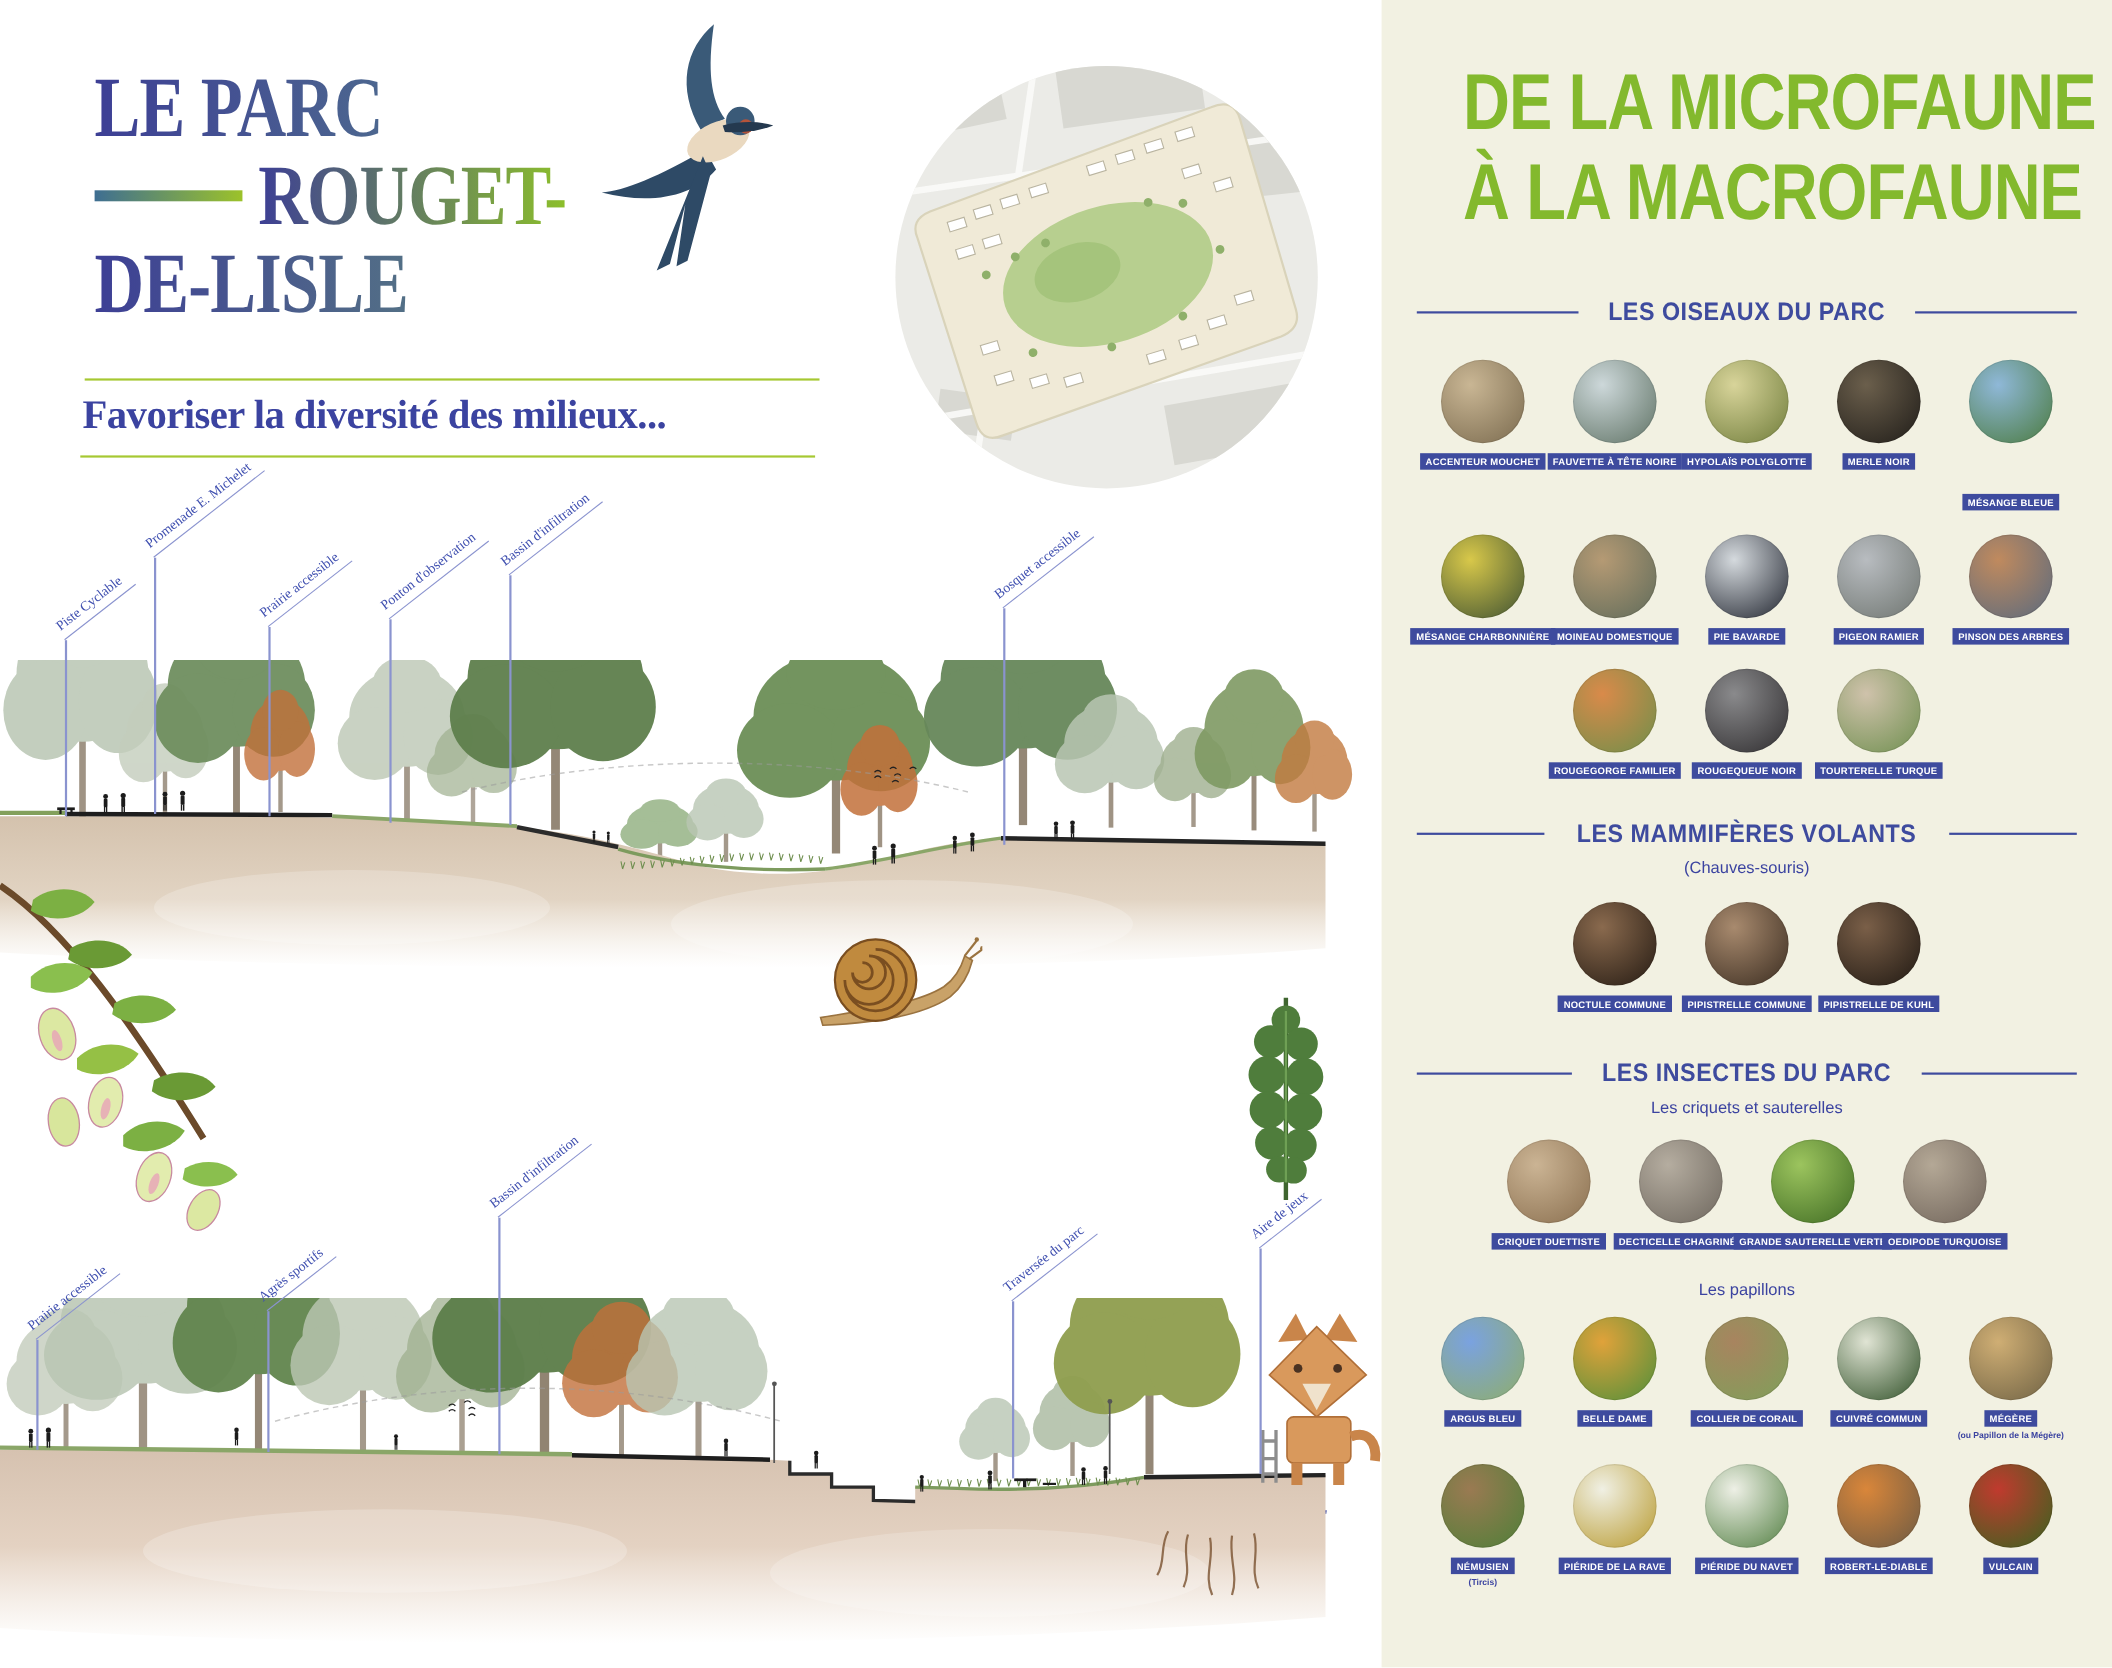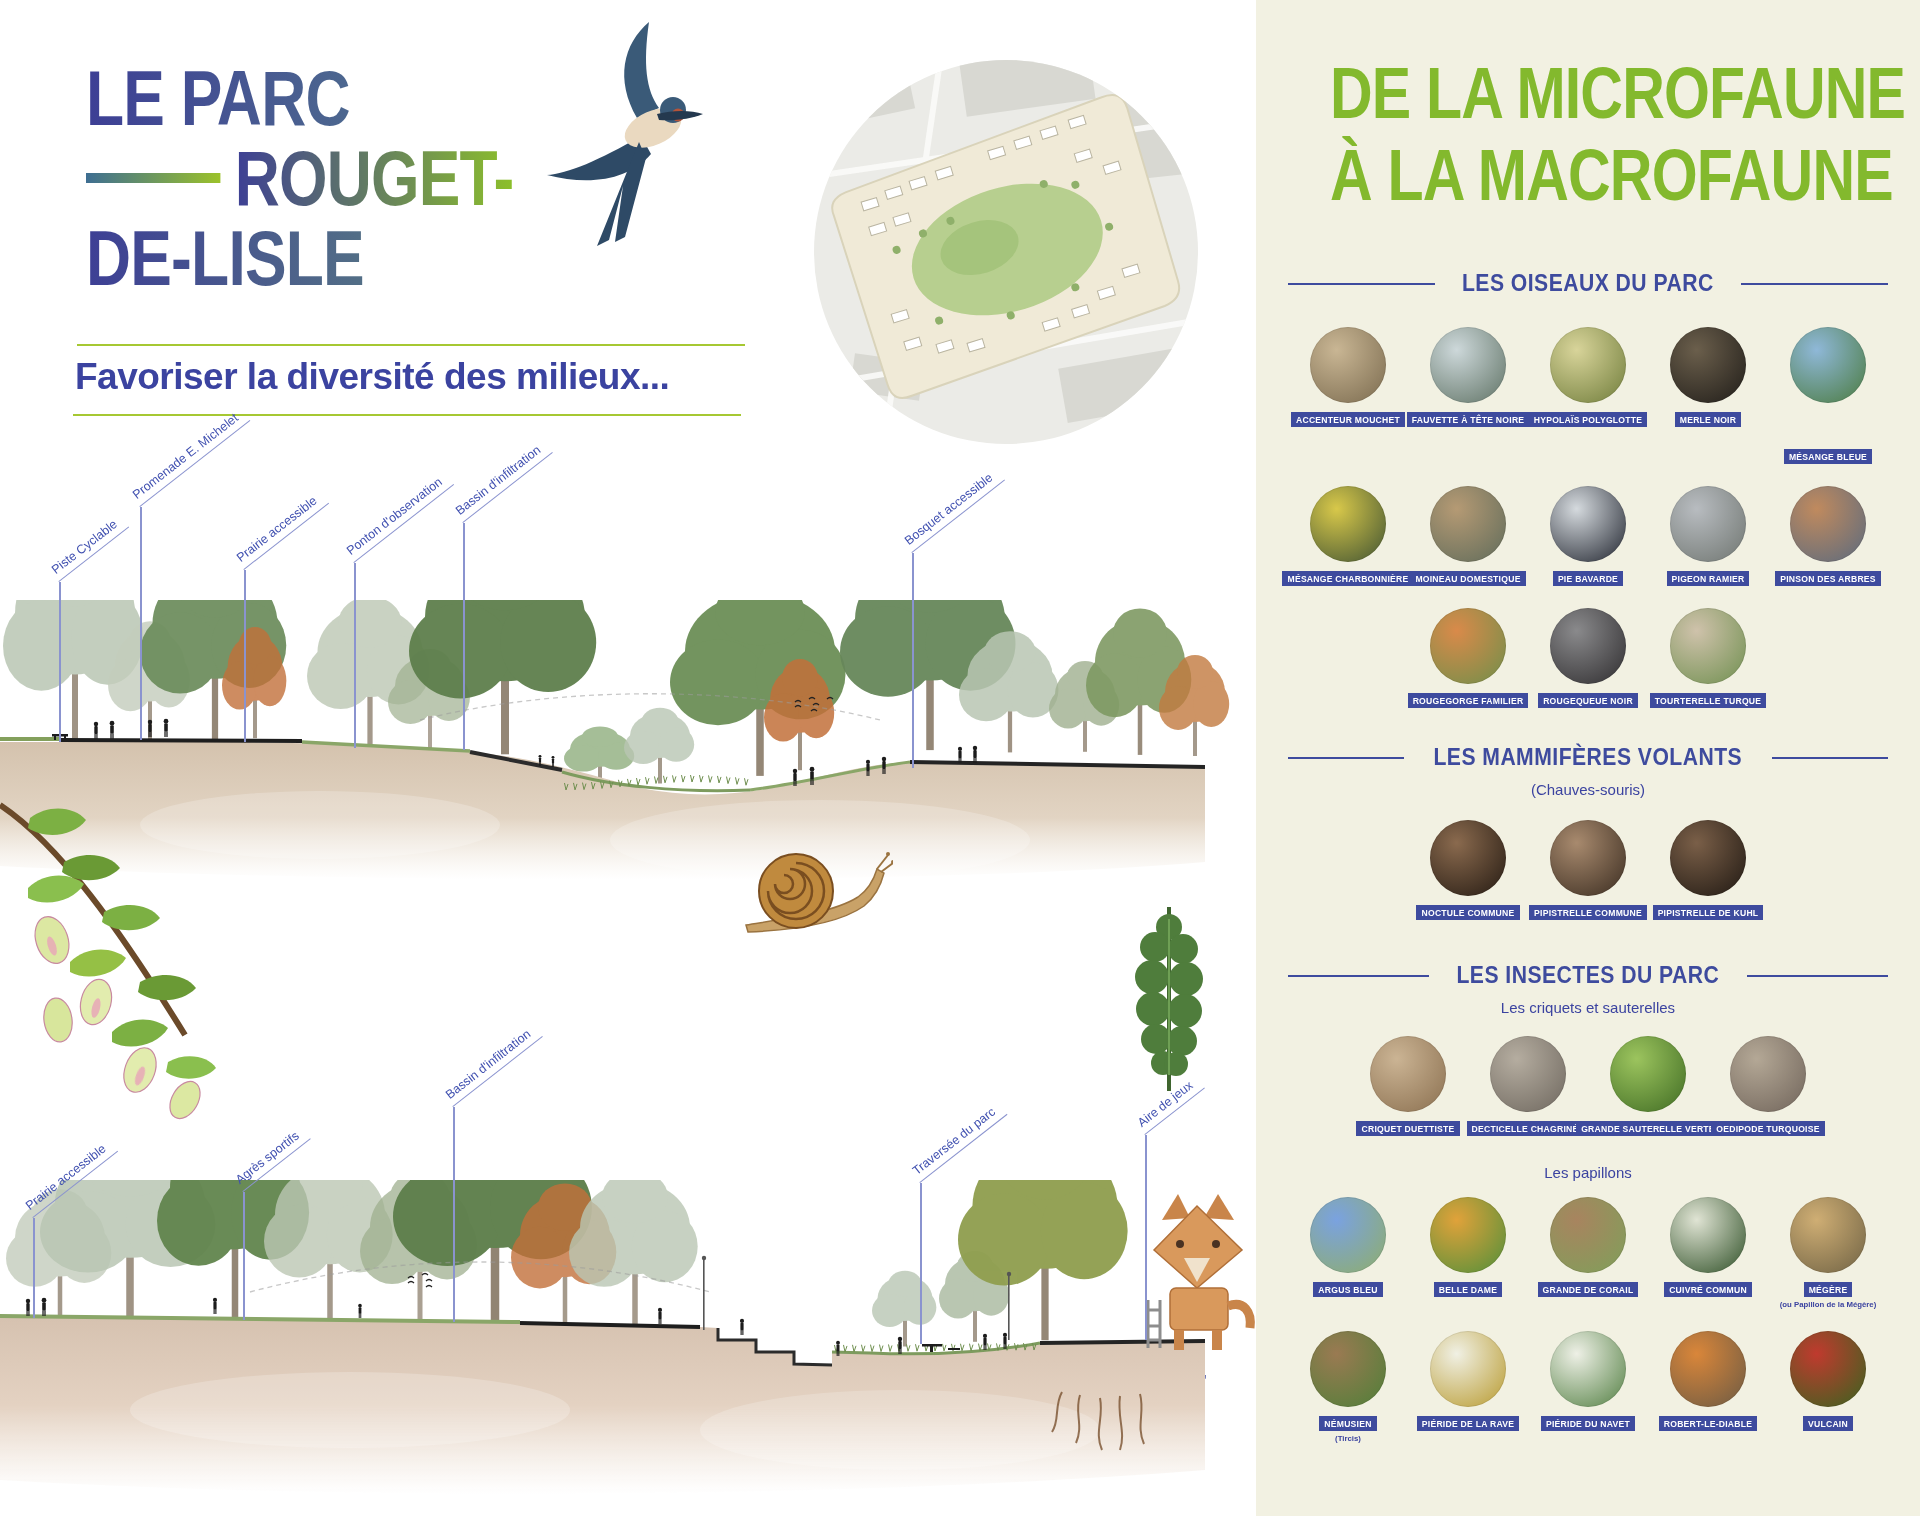--- a/index.html
+++ b/index.html
@@ -1,19 +1,19 @@
 <!DOCTYPE html>
 <html><head>
 <meta charset="utf-8">
 <style>
   html,body{margin:0;padding:0;}
   body{width:1920px;height:1516px;position:relative;overflow:hidden;background:#fff;
        font-family:"Liberation Sans",sans-serif;}
   
-  .left-area{position:absolute;left:0;top:0;width:1256px;height:1516px;background:#fff;}
+  .left-area{position:absolute;left:0;top:0;width:1256px;height:1516px;background:#fff;font-family:Liberation Serif, serif;}
   .title-block{position:absolute;left:86px;top:58px;transform:scaleX(.8);transform-origin:left top;}
   .t-line{font-size:78px;line-height:80px;font-weight:800;letter-spacing:-1px;white-space:nowrap;
           background-clip:text;-webkit-background-clip:text;color:transparent;}
   .t-line.l1{background-image:linear-gradient(90deg,#3d3f95,#56808b);}
   .t-line.l2row{display:flex;align-items:center;}
   .t-line.l2{background-image:linear-gradient(90deg,#3d3f95,#8cbf2b);}
   .t-line.l3{background-image:linear-gradient(90deg,#3d3f95,#5e887e);}
   .t-dash{width:168px;height:10px;margin-right:18px;background:linear-gradient(90deg,#3e6e92,#9cc22a);}
   .green-rule{position:absolute;height:2px;background:#a6c832;}
   .intro-sub{position:absolute;left:75px;top:356px;font-size:37px;font-weight:700;color:#3b43a0;
@@ -799,21 +799,21 @@
         <figure class="sp" style="margin: 0px 4px 22px;">
           <div class="ph" style="background: radial-gradient(circle at 35% 30%, rgb(122, 162, 224), rgb(143, 174, 106));"></div>
           <figcaption class="badge">ARGUS BLEU</figcaption>
         </figure>
         <figure class="sp" style="margin: 0px 4px 22px;">
           <div class="ph" style="background: radial-gradient(circle at 35% 30%, rgb(224, 162, 58), rgb(79, 143, 58));"></div>
           <figcaption class="badge">BELLE DAME</figcaption>
         </figure>
         <figure class="sp" style="margin: 0px 4px 22px;">
           <div class="ph" style="background: radial-gradient(circle at 35% 30%, rgb(168, 132, 95), rgb(127, 160, 90));"></div>
-          <figcaption class="badge">GRANDE DE CORAIL</figcaption>
+          <figcaption class="badge">COLLIER DE CORAIL</figcaption>
         </figure>
         <figure class="sp" style="margin: 0px 4px 22px;">
           <div class="ph" style="background: radial-gradient(circle at 35% 30%, rgb(224, 228, 212), rgb(46, 79, 38));"></div>
           <figcaption class="badge">CUIVRÉ COMMUN</figcaption>
         </figure>
         <figure class="sp" style="margin: 0px 4px 22px;">
           <div class="ph" style="background: radial-gradient(circle at 35% 30%, rgb(207, 174, 116), rgb(111, 98, 68));"></div>
           <figcaption class="badge">MÉGÈRE</figcaption>
           <div class="note">(ou Papillon de la Mégère)</div>
         </figure>

